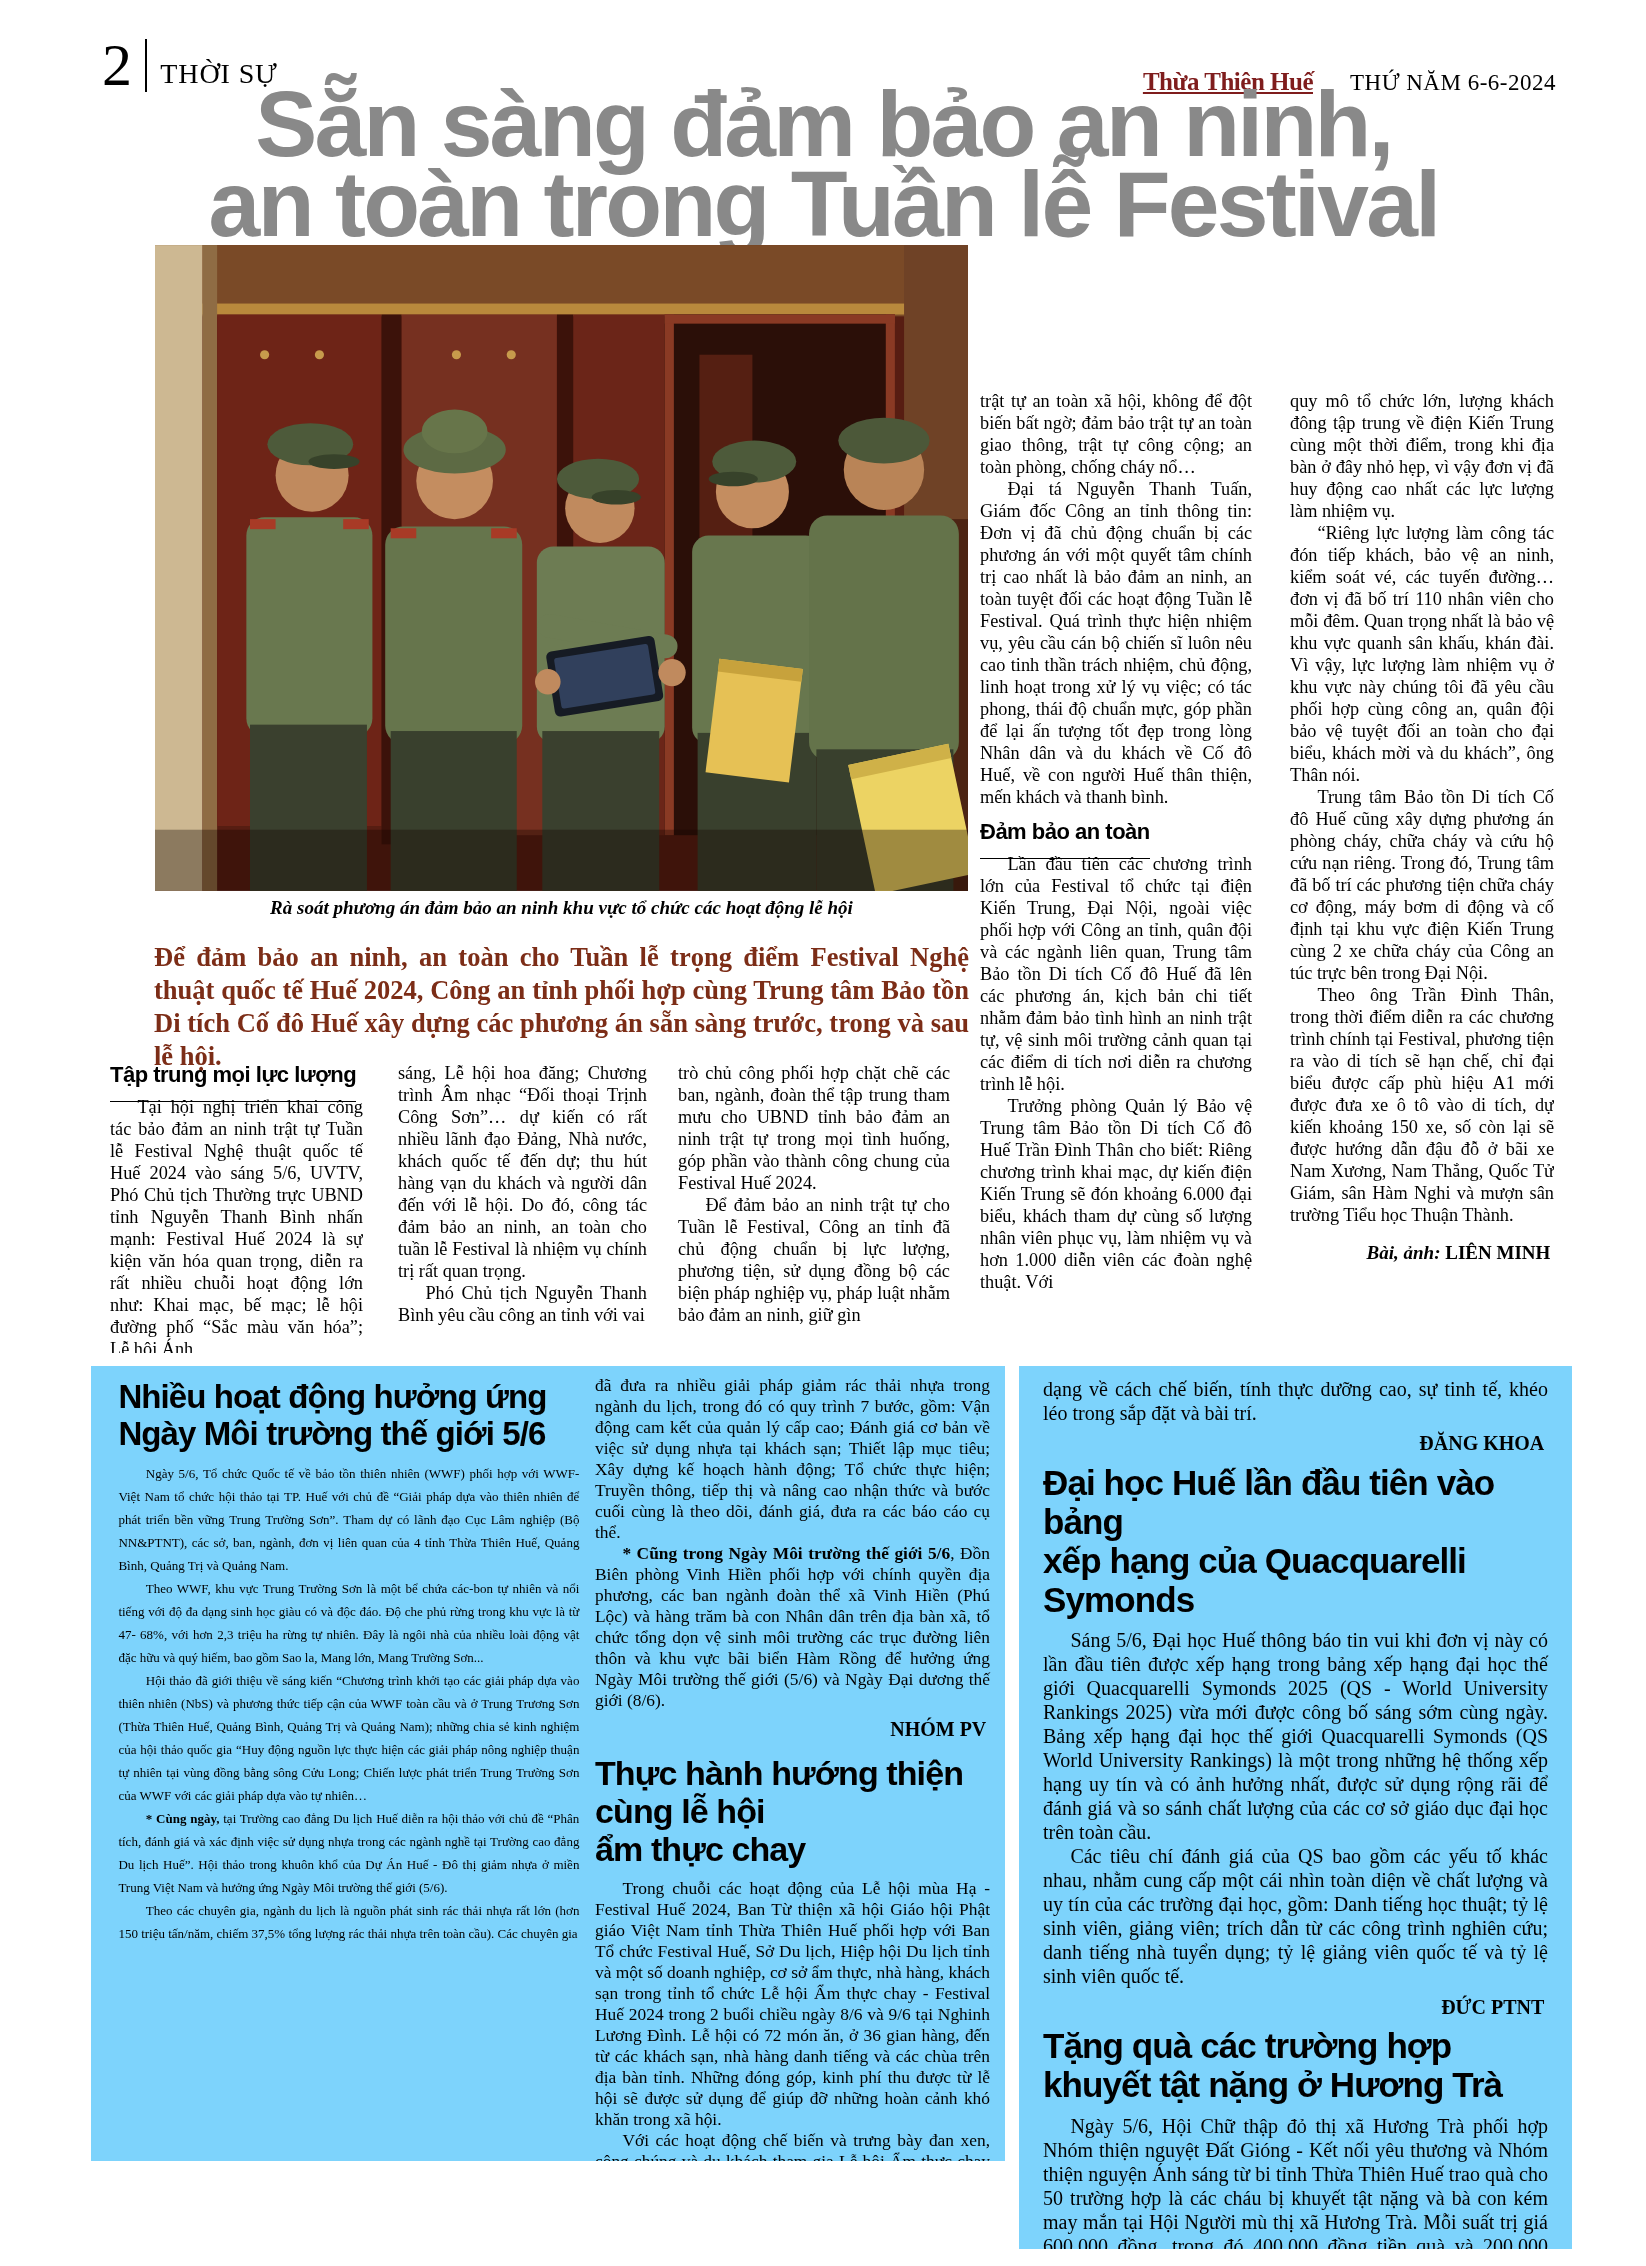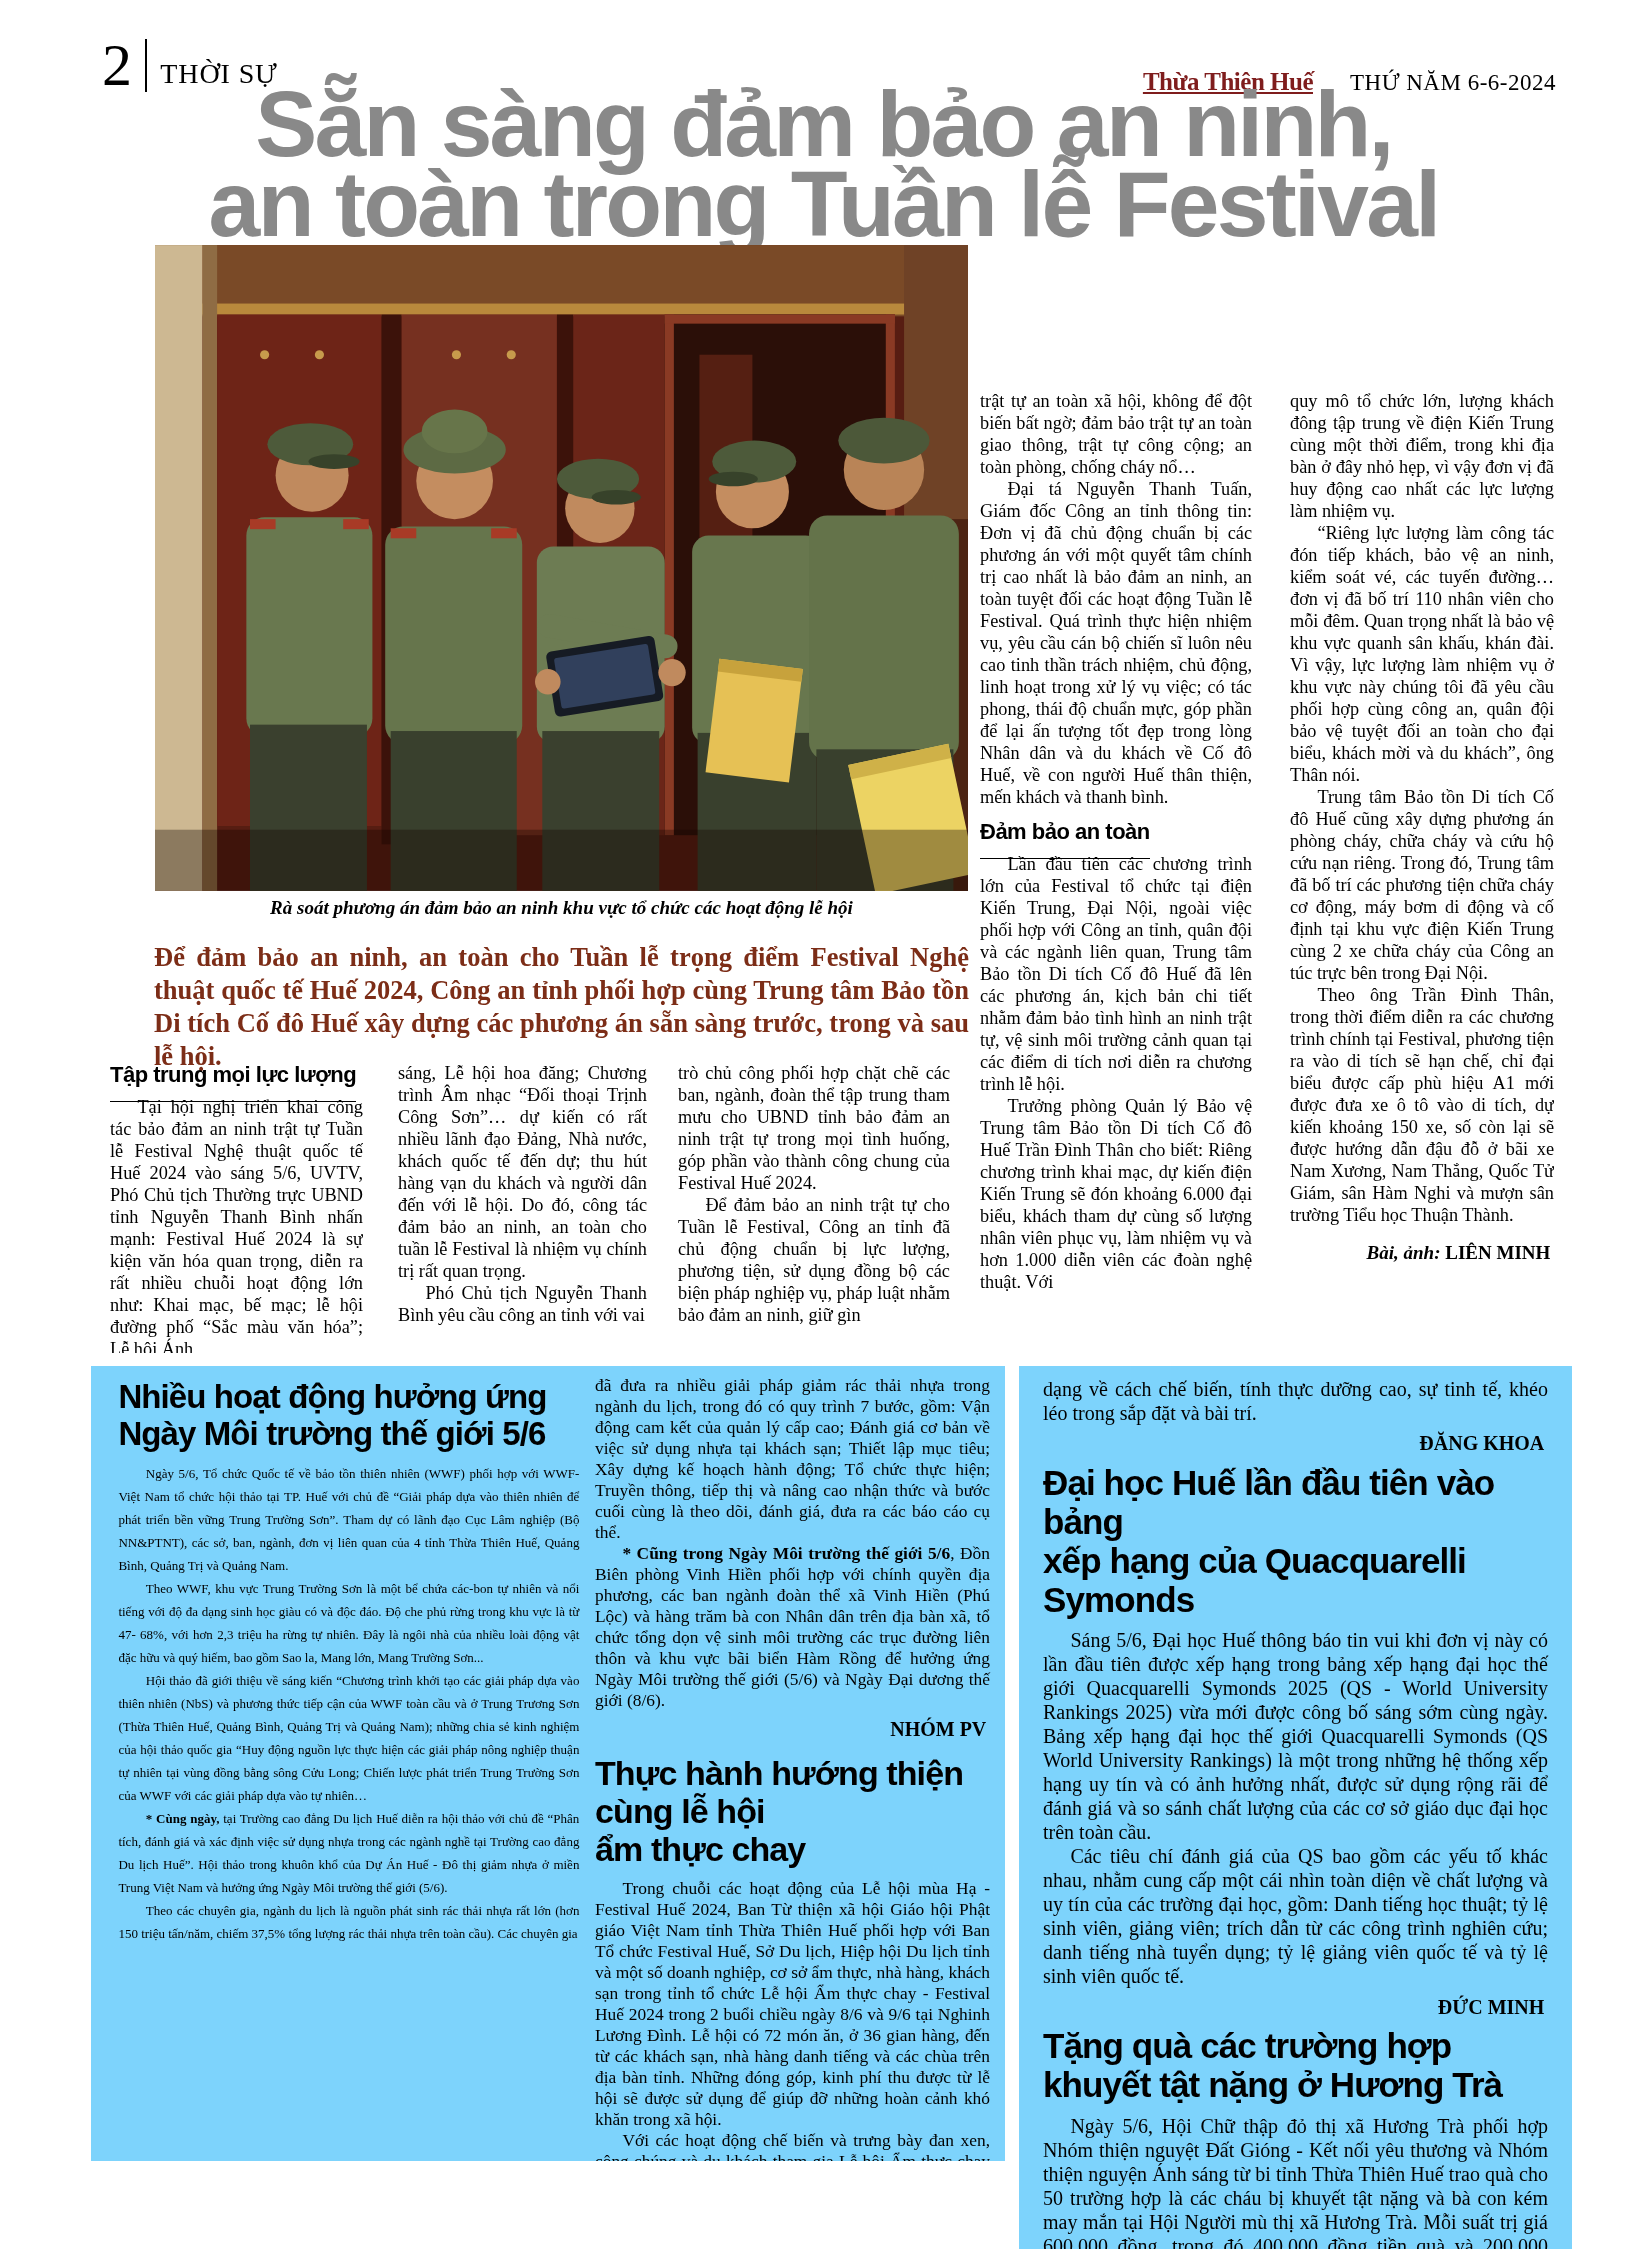--- a/index.html
+++ b/index.html
@@ -212,21 +212,21 @@
   <div class="graybox" style="left:1019px; top:1366px; width:553px; height:883px;">
     <div class="boxcol rightbox-inner" style="left:24px; top:11px; width:505px;">
       <p class="p">dạng về cách chế biến, tính thực dưỡng cao, sự tinh tế, khéo léo trong sắp đặt và bài trí.</p>
       <div class="byline">ĐĂNG KHOA</div>
       <h2 class="box-title uni-title">
         <span>Đại học Huế lần đầu tiên vào bảng</span><br>
         <span>xếp hạng của Quacquarelli Symonds</span>
       </h2>
       <p class="p ind">Sáng 5/6, Đại học Huế thông báo tin vui khi đơn vị này có lần đầu tiên được xếp hạng trong bảng xếp hạng đại học thế giới Quacquarelli Symonds 2025 (QS - World University Rankings 2025) vừa mới được công bố sáng sớm cùng ngày. Bảng xếp hạng đại học thế giới Quacquarelli Symonds (QS World University Rankings) là một trong những hệ thống xếp hạng uy tín và có ảnh hưởng nhất, được sử dụng rộng rãi để đánh giá và so sánh chất lượng của các cơ sở giáo dục đại học trên toàn cầu.</p>
       <p class="p ind">Các tiêu chí đánh giá của QS bao gồm các yếu tố khác nhau, nhằm cung cấp một cái nhìn toàn diện về chất lượng và uy tín của các trường đại học, gồm: Danh tiếng học thuật; tỷ lệ sinh viên, giảng viên; trích dẫn từ các công trình nghiên cứu; danh tiếng nhà tuyển dụng; tỷ lệ giảng viên quốc tế và tỷ lệ sinh viên quốc tế.</p>
-      <div class="byline">ĐỨC MINH</div>
+      <div class="byline">ĐỨC PTNT</div>
       <h2 class="box-title gift-title">
         <span>Tặng quà các trường hợp</span><br>
         <span>khuyết tật nặng ở Hương Trà</span>
       </h2>
       <p class="p ind">Ngày 5/6, Hội Chữ thập đỏ thị xã Hương Trà phối hợp Nhóm thiện nguyệt Đất Gióng - Kết nối yêu thương và Nhóm thiện nguyện Ánh sáng từ bi tỉnh Thừa Thiên Huế trao quà cho 50 trường hợp là các cháu bị khuyết tật nặng và bà con kém may mắn tại Hội Người mù thị xã Hương Trà. Mỗi suất trị giá 600.000 đồng, trong đó 400.000 đồng tiền quà và 200.000 đồng tiền mặt. Tổng trị giá trong đợt quà trao này là 30 triệu đồng.</p>
 
     </div>
   </div>
 
 </div>

